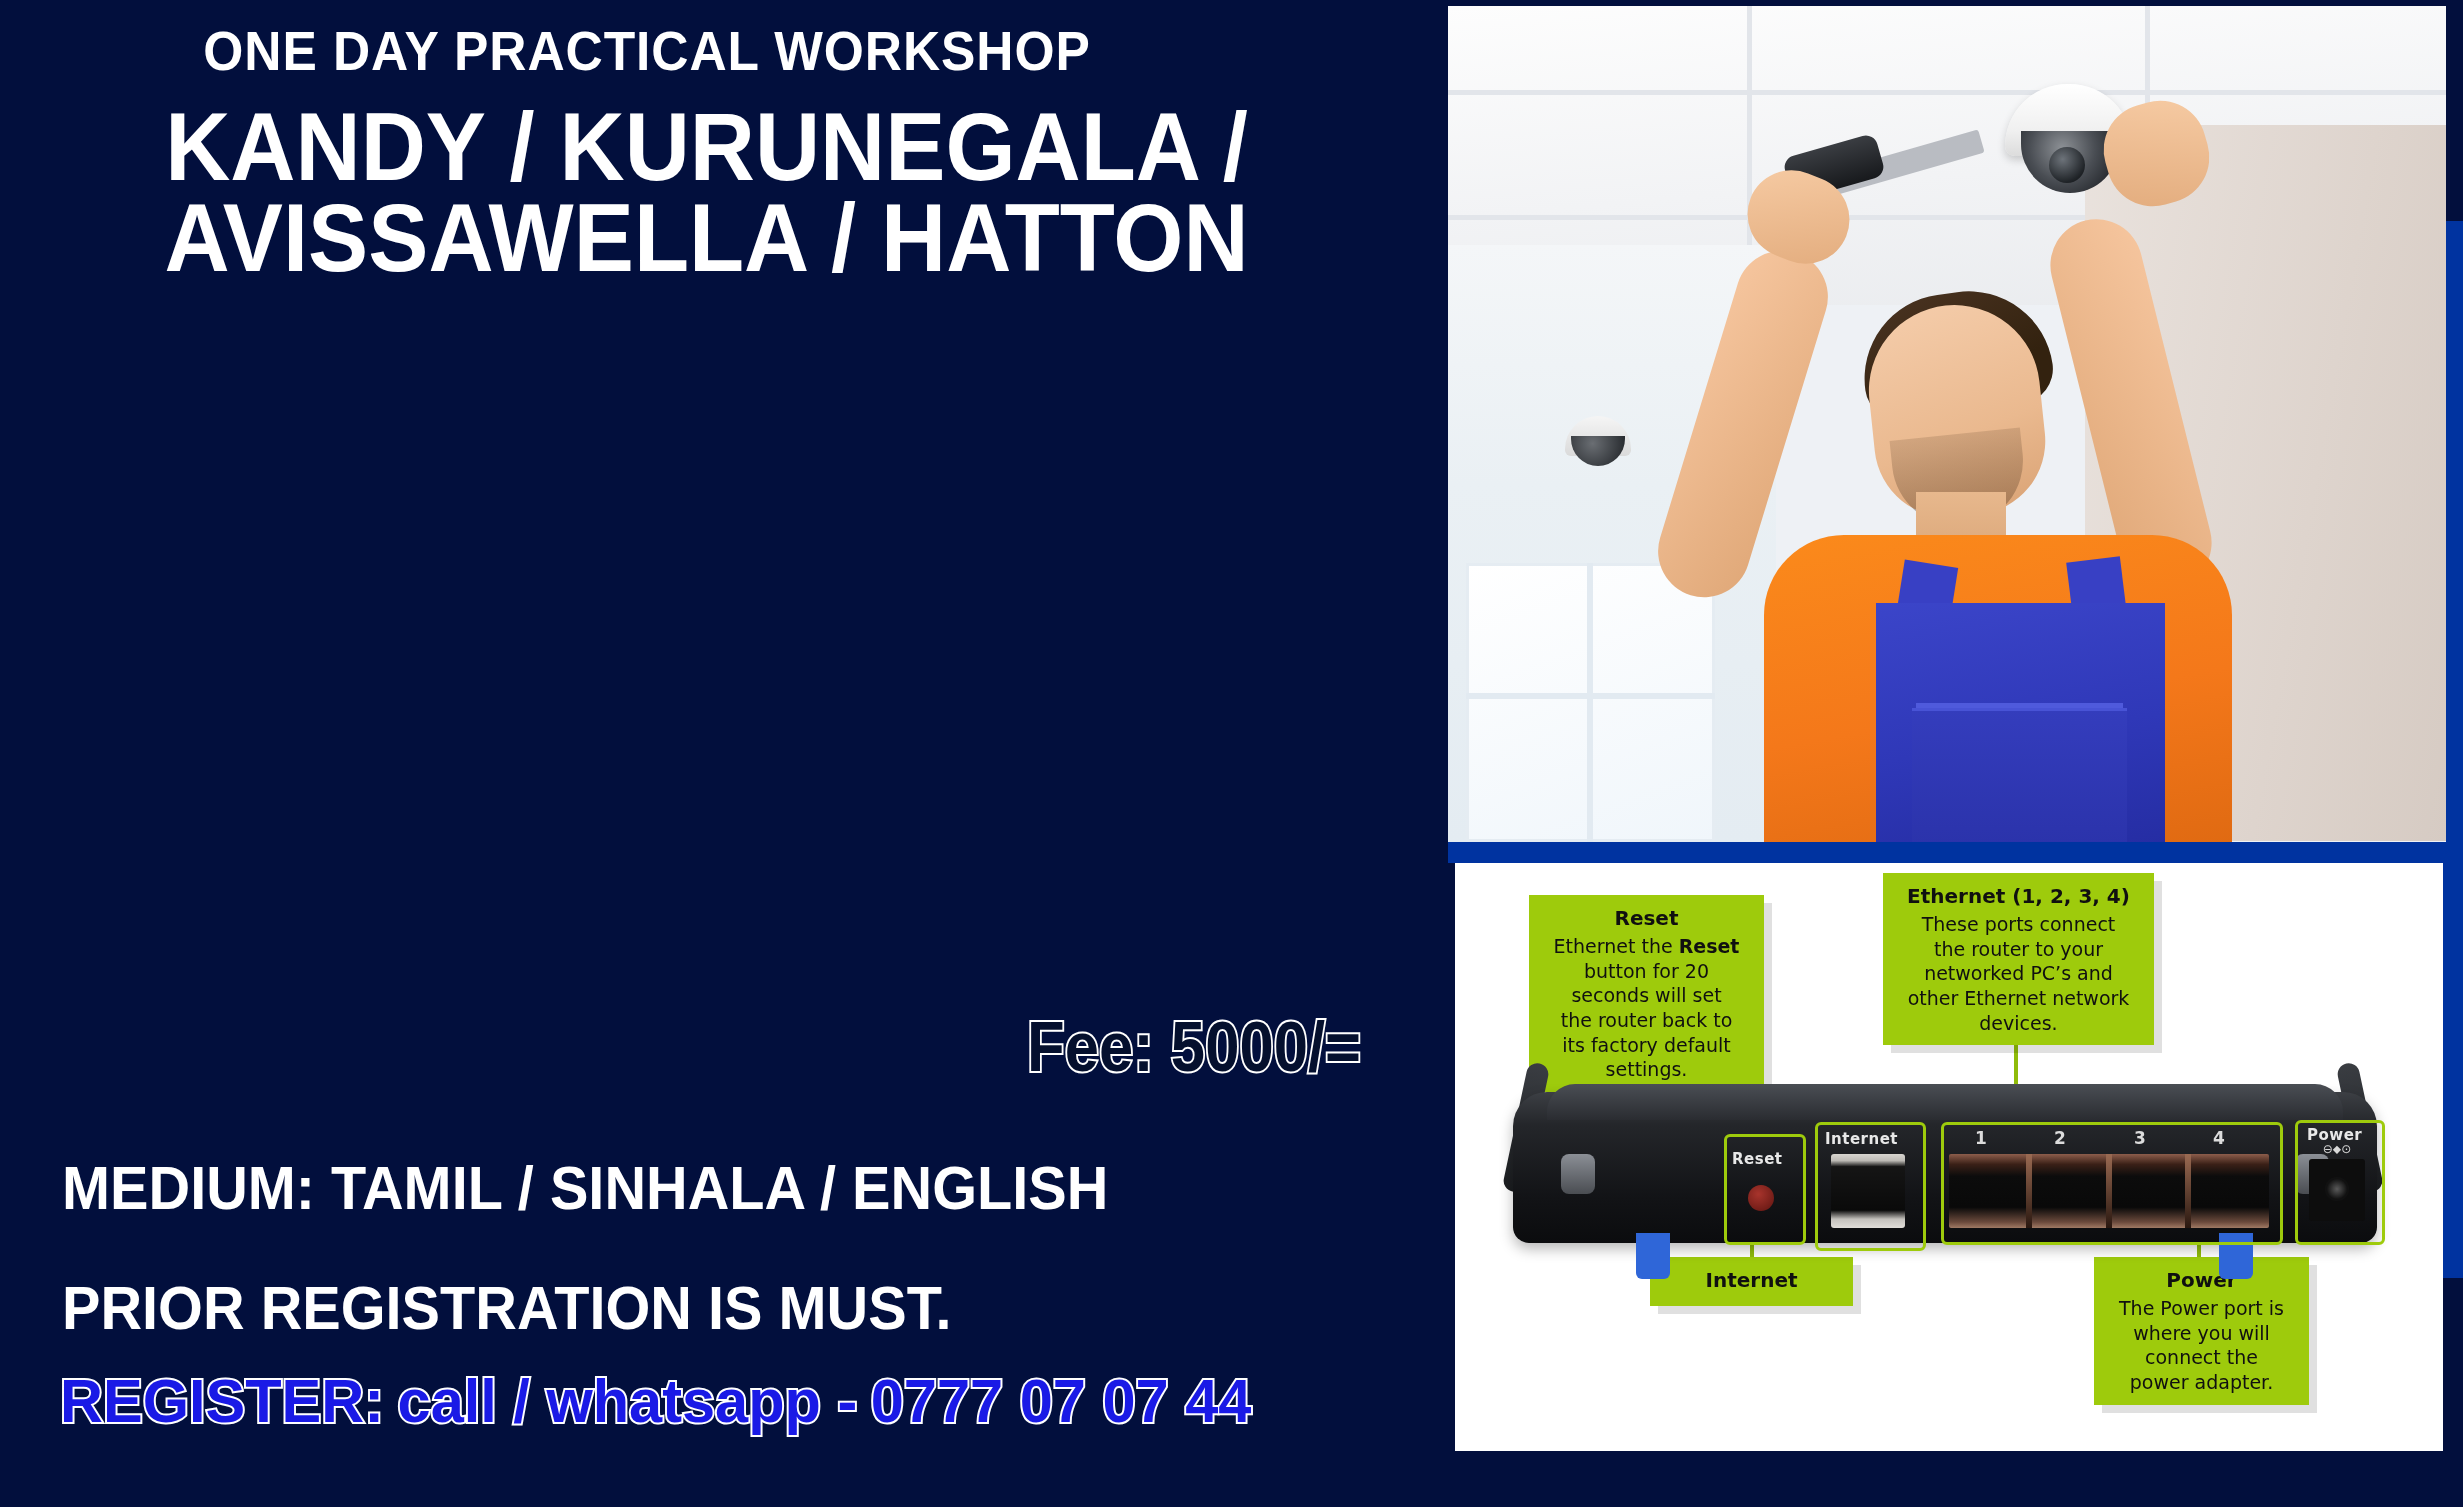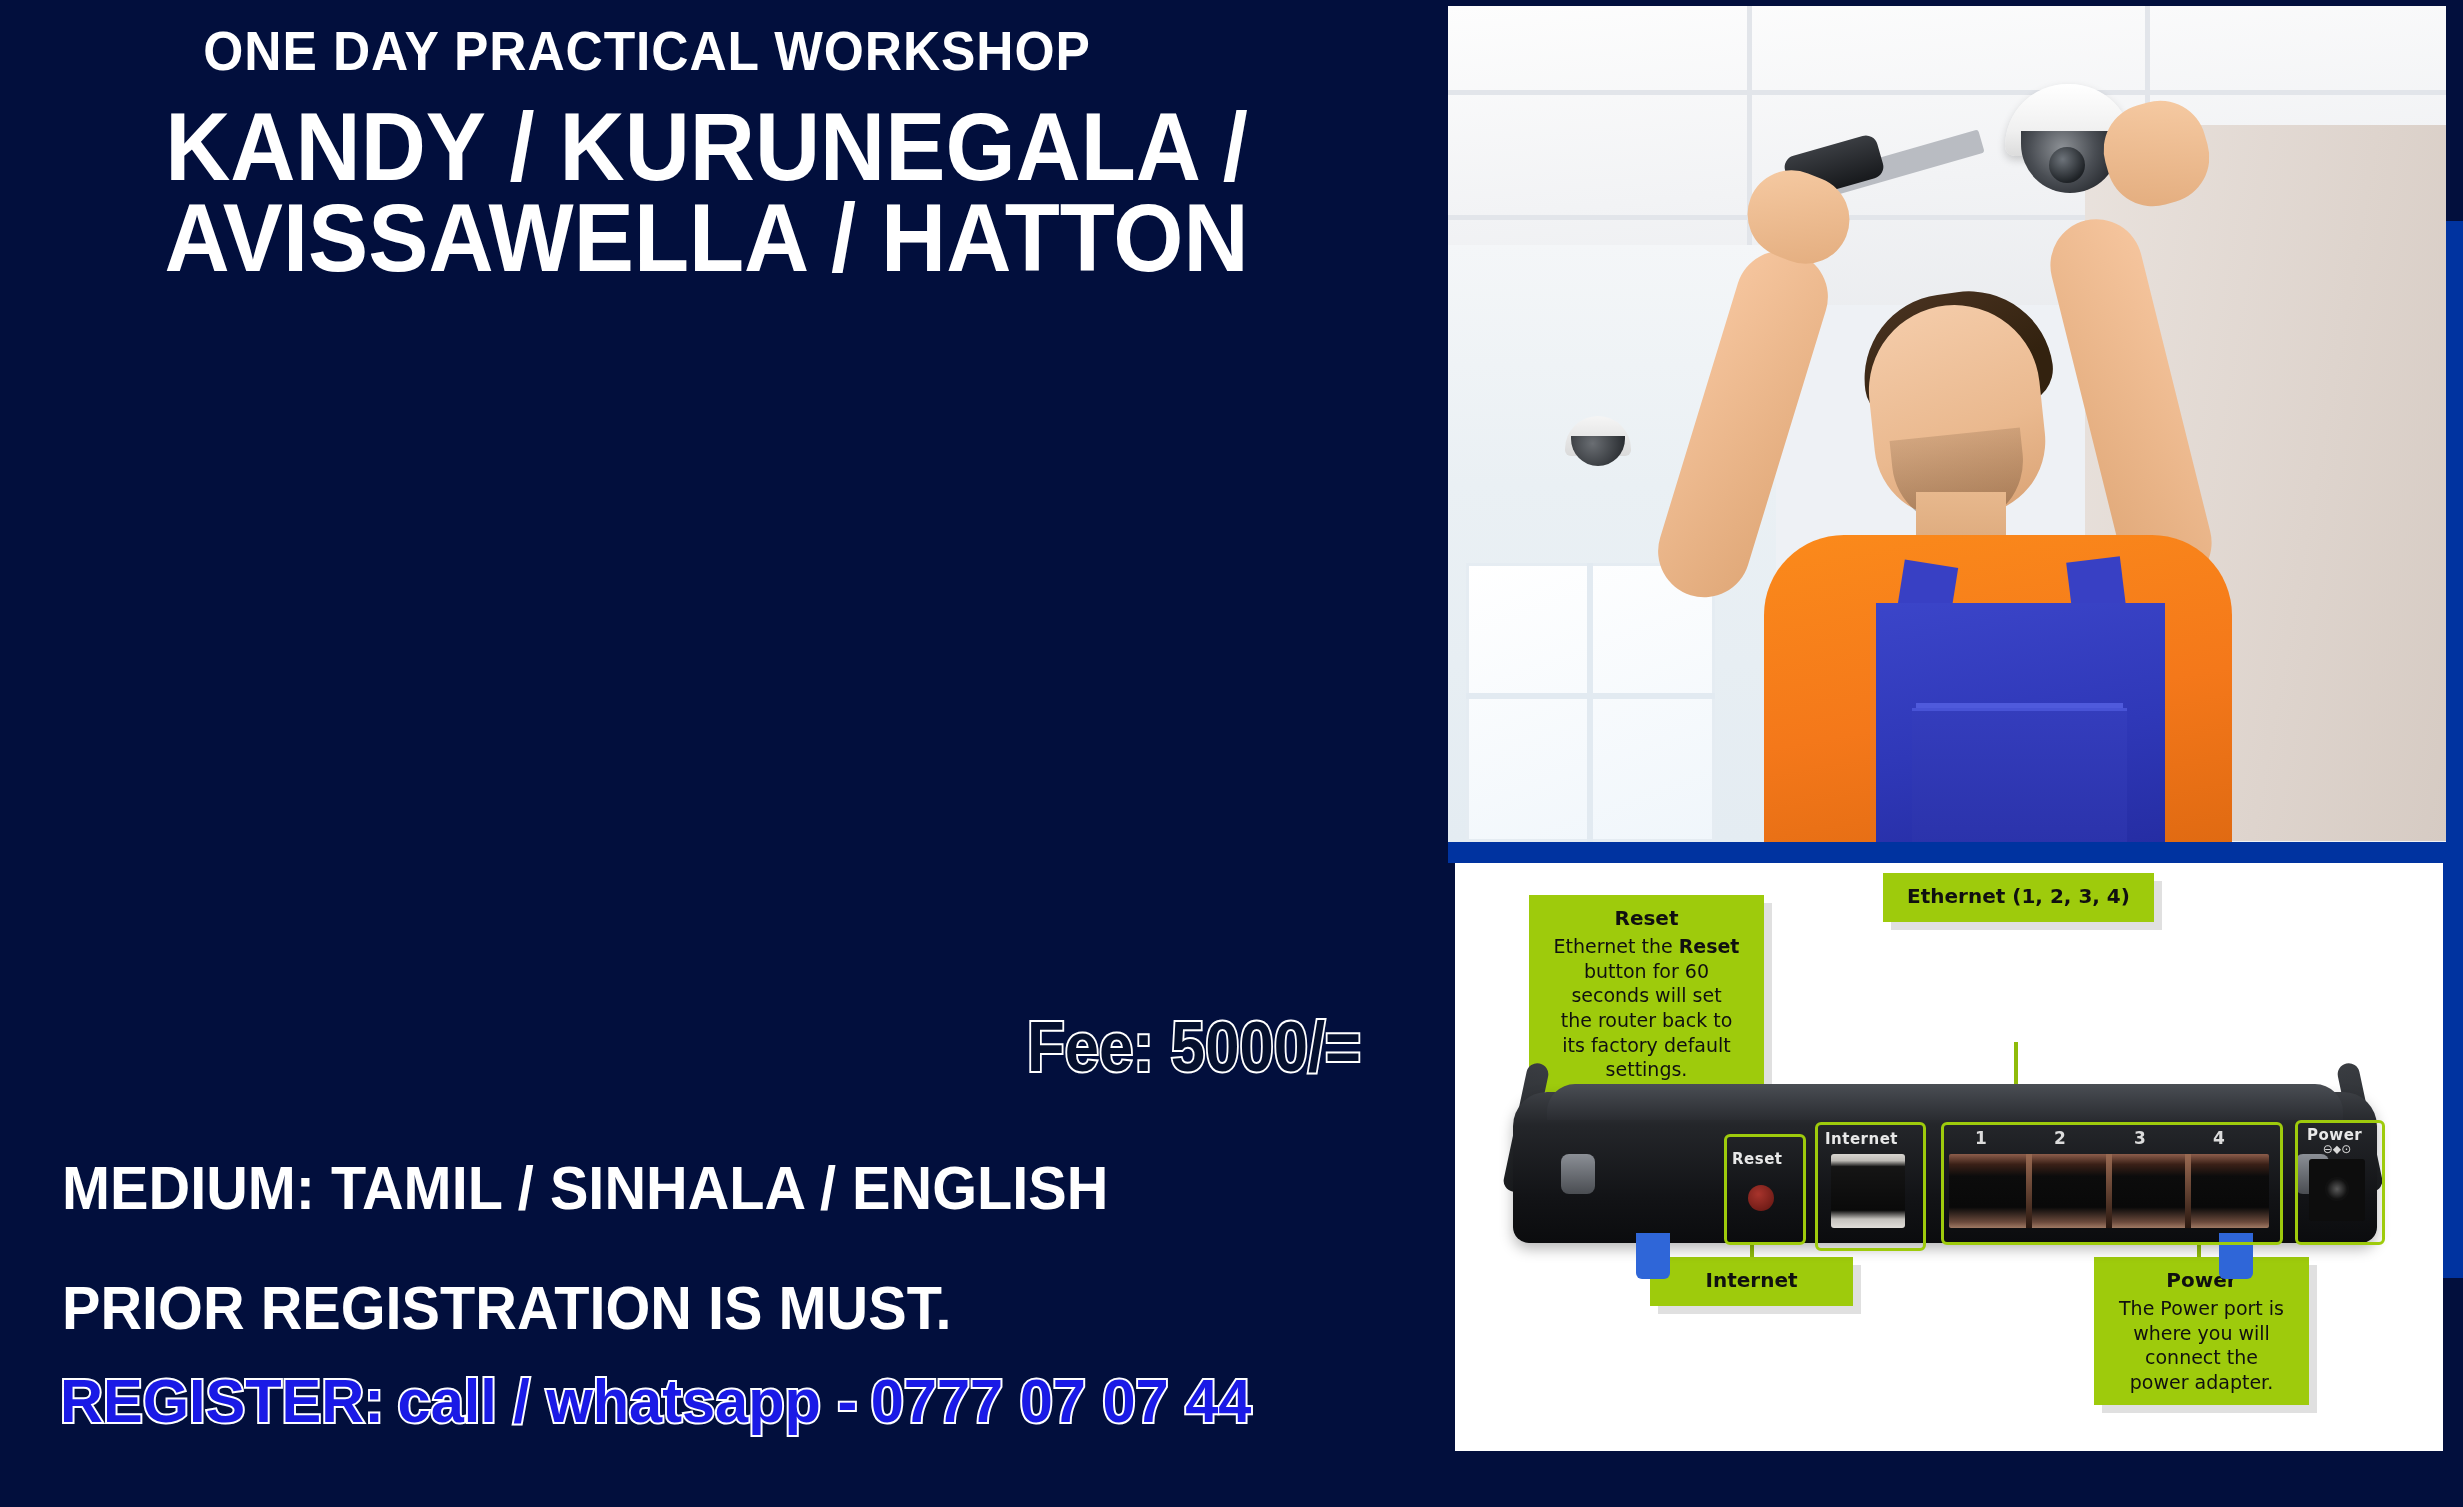--- a/index.html
+++ b/index.html
@@ -293,25 +293,26 @@
 
   <div class="router-panel">
 
     <div class="lead lead-reset"></div>
     <div class="lead lead-eth"></div>
     <div class="lead lead-internet"></div>
     <div class="lead lead-power"></div>
 
     <div class="callout co-reset">
       <span class="ttl">Reset</span>
-      <span>Ethernet the </span><b>Reset</b><span> button for 60 seconds will set the router back to its factory default settings.</span>
+      <span>Ethernet the </span><b>Reset</b><span> button for 20 seconds will set the router back to its factory default settings.</span>
     </div>
 
     <div class="callout co-eth">
       <span class="ttl">Ethernet (1, 2, 3, 4)</span>
+      <span>These ports connect the router to your networked PC’s and other Ethernet network devices.</span>
     </div>
 
     <div class="callout co-internet">
       <span class="ttl">Internet</span>
     </div>
 
     <div class="callout co-power">
       <span class="ttl">Power</span>
       <span>The Power port is where you will connect the power adapter.</span>
     </div>

